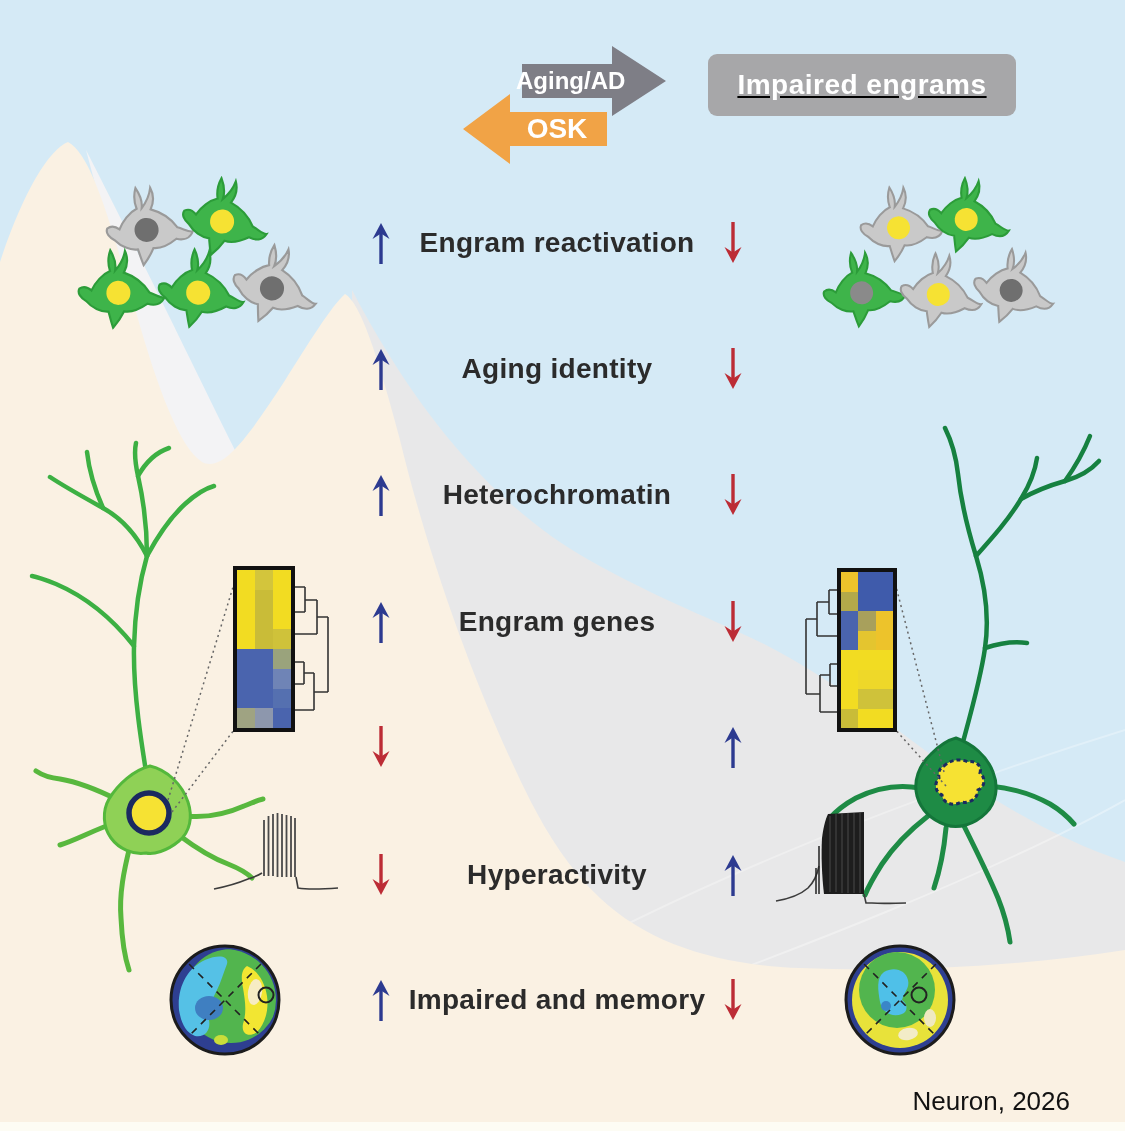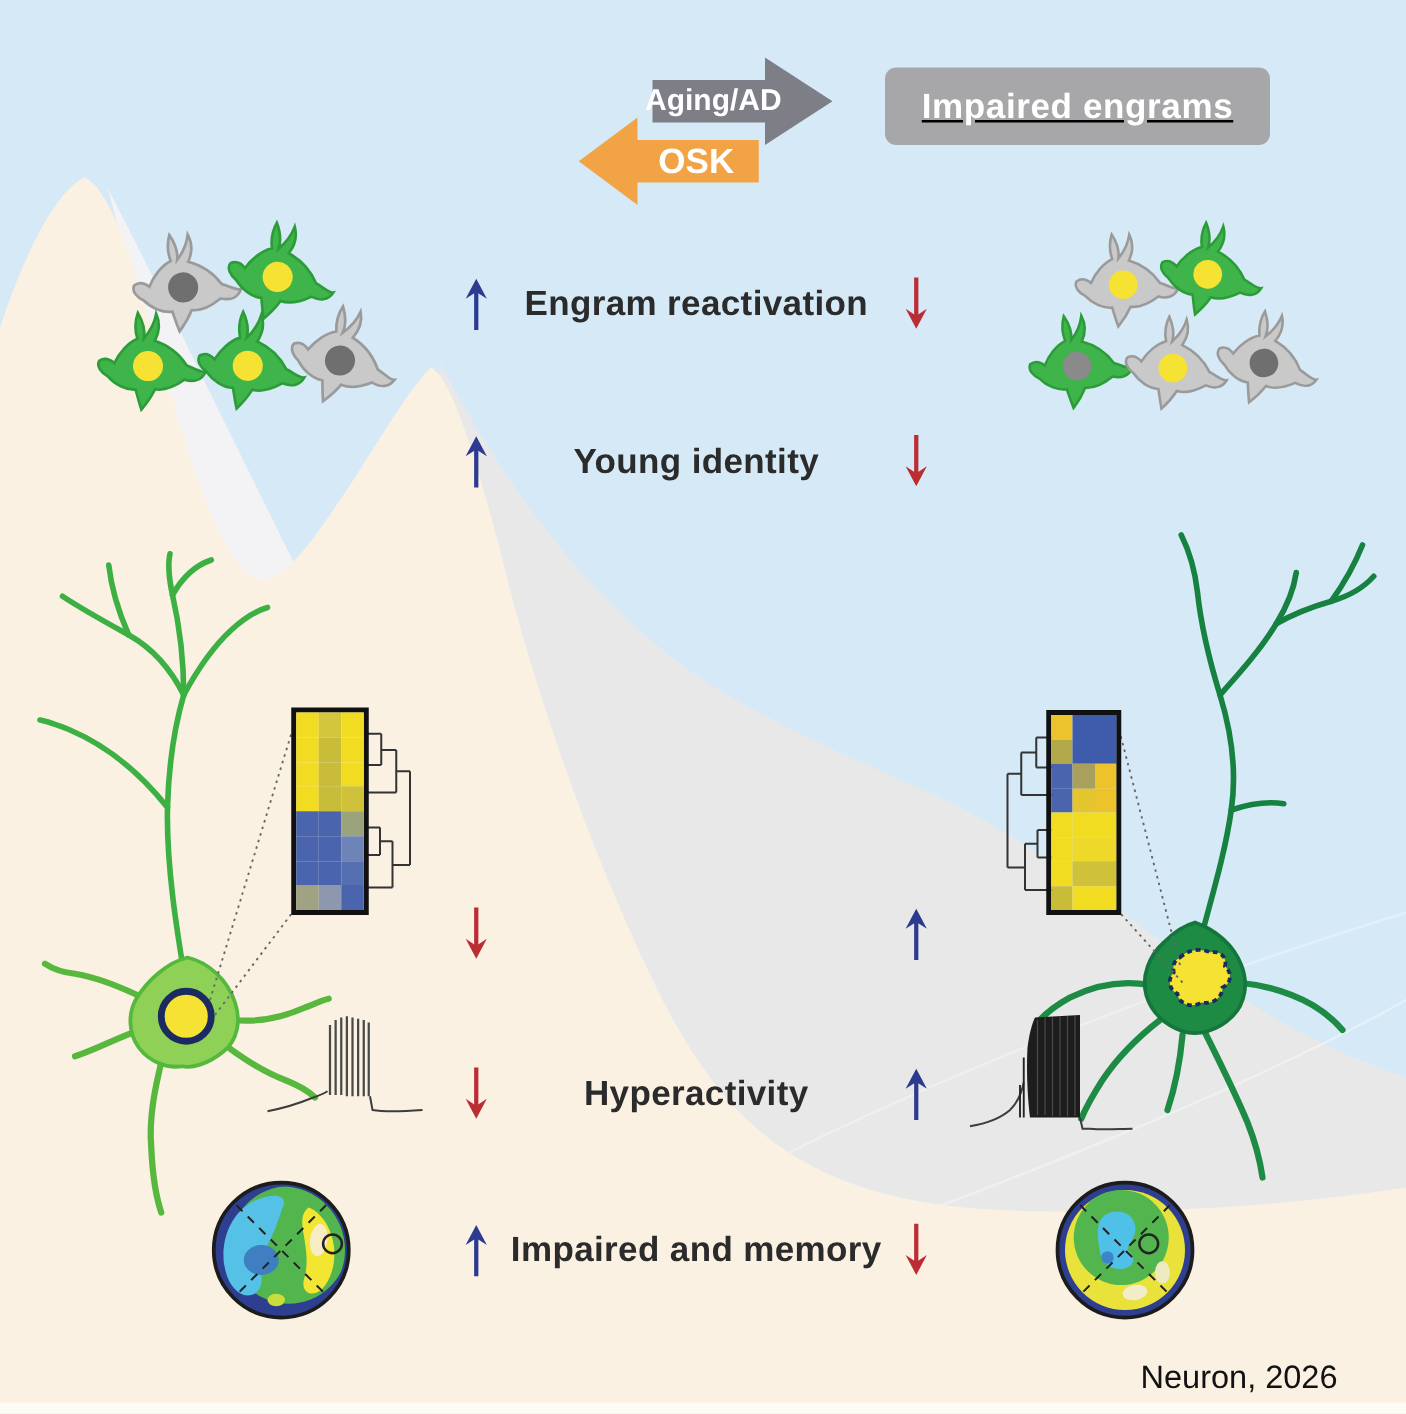--- a/index.html
+++ b/index.html
@@ -208,21 +208,39 @@
         </svg></span>
   <span class="lbl">Engram reactivation</span>
   <span class="arrow arrow-impaired" style="color: rgb(188, 44, 53);"><svg width="26" height="44" viewBox="0 0 24 44">
           <use href="#arr-down"></use>
         </svg></span>
 </div>
 <div class="row" style="top:347px;">
   <span class="arrow arrow-young" style="color: rgb(44, 58, 144);"><svg width="26" height="44" viewBox="0 0 24 44">
           <use href="#arr-up"></use>
         </svg></span>
-  <span class="lbl">Young identity</span>
+  <span class="lbl">Aging identity</span>
+  <span class="arrow arrow-impaired" style="color: rgb(188, 44, 53);"><svg width="26" height="44" viewBox="0 0 24 44">
+          <use href="#arr-down"></use>
+        </svg></span>
+</div>
+<div class="row" style="top:473px;">
+  <span class="arrow arrow-young" style="color: rgb(44, 58, 144);"><svg width="26" height="44" viewBox="0 0 24 44">
+          <use href="#arr-up"></use>
+        </svg></span>
+  <span class="lbl">Heterochromatin</span>
+  <span class="arrow arrow-impaired" style="color: rgb(188, 44, 53);"><svg width="26" height="44" viewBox="0 0 24 44">
+          <use href="#arr-down"></use>
+        </svg></span>
+</div>
+<div class="row" style="top:600px;">
+  <span class="arrow arrow-young" style="color: rgb(44, 58, 144);"><svg width="26" height="44" viewBox="0 0 24 44">
+          <use href="#arr-up"></use>
+        </svg></span>
+  <span class="lbl">Engram genes</span>
   <span class="arrow arrow-impaired" style="color: rgb(188, 44, 53);"><svg width="26" height="44" viewBox="0 0 24 44">
           <use href="#arr-down"></use>
         </svg></span>
 </div>
 <div class="row" style="top:725px;">
   <span class="arrow arrow-young" style="color: rgb(188, 44, 53);"><svg width="26" height="44" viewBox="0 0 24 44">
           <use href="#arr-down"></use>
         </svg></span>
   <span class="arrow arrow-impaired" style="color: rgb(44, 58, 144);"><svg width="26" height="44" viewBox="0 0 24 44">
           <use href="#arr-up"></use>

